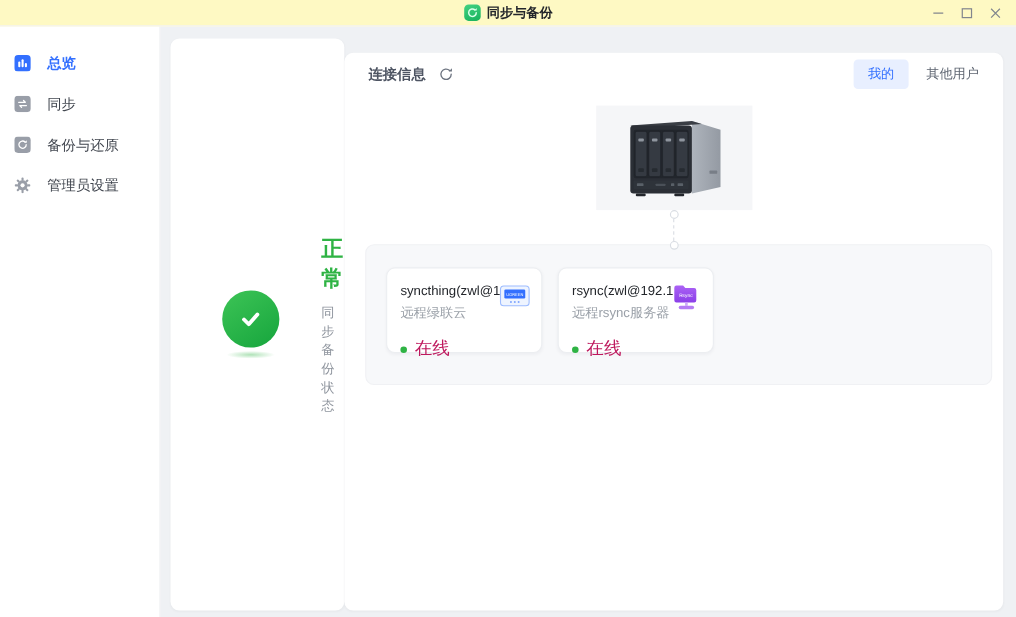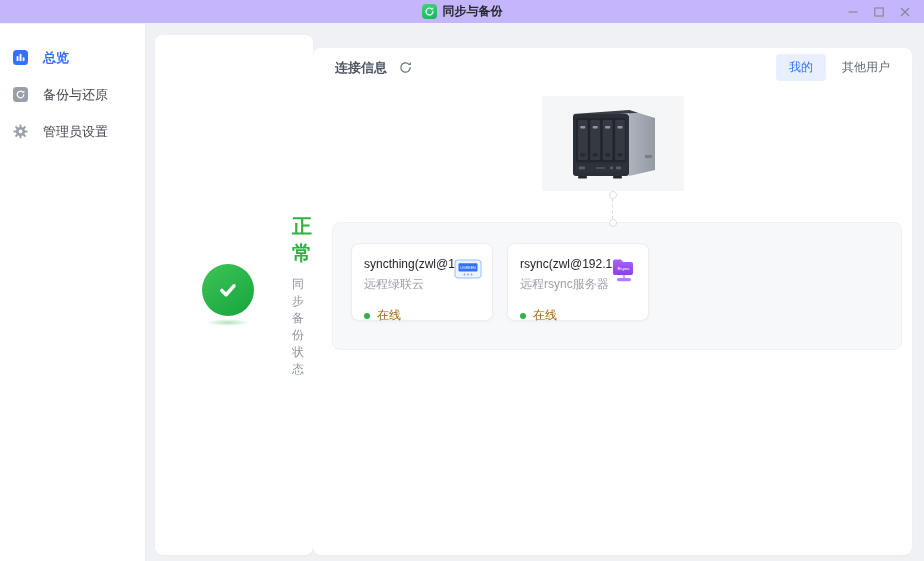--- a/index.html
+++ b/index.html
@@ -1,21 +1,21 @@
 <!DOCTYPE html>
 <html><head>
 <meta charset="utf-8">
 <style>
   * { margin:0; padding:0; box-sizing:border-box; }
   html,body { width:924px; height:561px; overflow:hidden; }
   body { font-family:"Liberation Sans","DejaVu Sans",sans-serif; background:#fff; }
   .app { width:924px; height:561px; display:flex; flex-direction:column; }
 
   
-  .titlebar { flex:0 0 24px; background:#c4b5fd; position:relative; display:flex; align-items:center; justify-content:center; border-bottom:1px solid #f2f3f5; }
+  .titlebar { flex:0 0 24px; background:#fef9c3; position:relative; display:flex; align-items:center; justify-content:center; border-bottom:1px solid #f2f3f5; }
   .titlebar-center { display:flex; align-items:center; gap:6px; }
   .app-icon { width:15px; height:15px; border-radius:4px; background:linear-gradient(160deg,#44d282,#17b25c); display:flex; align-items:center; justify-content:center; }
   .title-text { font-size:12px; font-weight:700; color:#23262b; }
   .win-controls { position:absolute; right:6px; top:0; height:24px; display:flex; align-items:center; }
   .win-btn { width:26px; height:22px; display:flex; align-items:center; justify-content:center; color:#82868e; cursor:pointer; }
 
   
   .main-row { flex:1; display:flex; min-height:0; }
   .sidebar { flex:0 0 146px; background:#fff; border-right:1px solid #ebedf0; padding-top:15px; }
   .side-item { height:37px; display:flex; align-items:center; gap:15px; padding-left:13px; font-size:13px; color:#41464f; cursor:pointer; }
@@ -48,21 +48,21 @@
   .node-circle { width:8px; height:8px; border-radius:50%; background:#fff; border:1px solid #d9dde3; flex:0 0 8px; }
   .conn-line { width:0; flex:1; border-left:1px dashed #d9dde3; }
 
   .devices-panel { align-self:stretch; margin:0 10px 0 19px; height:128px; background:#f7f8fa; border:1px solid #f0f1f4; border-radius:8px; padding:20px 18px; display:flex; gap:14px; }
   .device-card { width:142px; height:78px; background:#fff; border:1px solid #eceef1; border-radius:8px; padding:13px 12px 12px; position:relative; cursor:pointer; box-shadow:0 1px 3px rgba(31,35,41,.04); }
   .dev-name { font-size:12px; color:#23262b; white-space:nowrap; overflow:hidden; max-width:92px; }
   .dev-type { font-size:12px; color:#9aa0a8; margin-top:5px; white-space:nowrap; overflow:hidden; max-width:92px; }
   .dev-icon { position:absolute; right:9px; top:11px; width:30px; height:30px; }
   .dev-status { display:flex; align-items:center; gap:7px; margin-top:14px; }
   .status-dot { width:6px; height:6px; border-radius:50%; background:#2fb344; flex:0 0 6px; }
-  .dev-status-text { font-size:12px; color:#a16207; }
+  .dev-status-text { font-size:16px; color:#be185d; }
 </style>
 </head>
 <body>
 
 <div class="app">
 
   <div class="titlebar">
     <div class="titlebar-center">
       <span class="app-icon">
         <svg width="11" height="11" viewBox="0 0 16 16">
@@ -97,20 +97,29 @@
       <div class="side-item active">
         <span class="side-icon">
           <svg width="15" height="15" viewBox="0 0 15 15">
               <rect width="15" height="15" rx="3.5" fill="#3370ff"></rect>
               <rect x="3.6" y="6" width="1.9" height="5.2" rx=".9" fill="#fff"></rect>
               <rect x="6.6" y="3.8" width="1.9" height="7.4" rx=".9" fill="#fff"></rect>
               <rect x="9.6" y="7.2" width="1.9" height="4" rx=".9" fill="#fff"></rect>
             </svg>
         </span>
         <span>总览</span>
+      </div>
+      <div class="side-item">
+        <span class="side-icon">
+          <svg width="15" height="15" viewBox="0 0 15 15">
+              <rect width="15" height="15" rx="3.5" fill="#999ea8"></rect>
+              <path d="M4 6h6l-1.6-1.6M11 9H5l1.6 1.6" fill="none" stroke="#fff" stroke-width="1.2" stroke-linecap="round" stroke-linejoin="round"></path>
+            </svg>
+        </span>
+        <span>同步</span>
       </div>
       <div class="side-item">
         <span class="side-icon">
           <svg width="15" height="15" viewBox="0 0 15 15">
               <rect width="15" height="15" rx="3.5" fill="#999ea8"></rect>
               <path d="M10.8 7.5a3.3 3.3 0 1 1-1-2.35" fill="none" stroke="#fff" stroke-width="1.2" stroke-linecap="round"></path>
               <path d="M11.3 3.4v2.3H9z" fill="#fff"></path>
             </svg>
         </span>
         <span>备份与还原</span>

